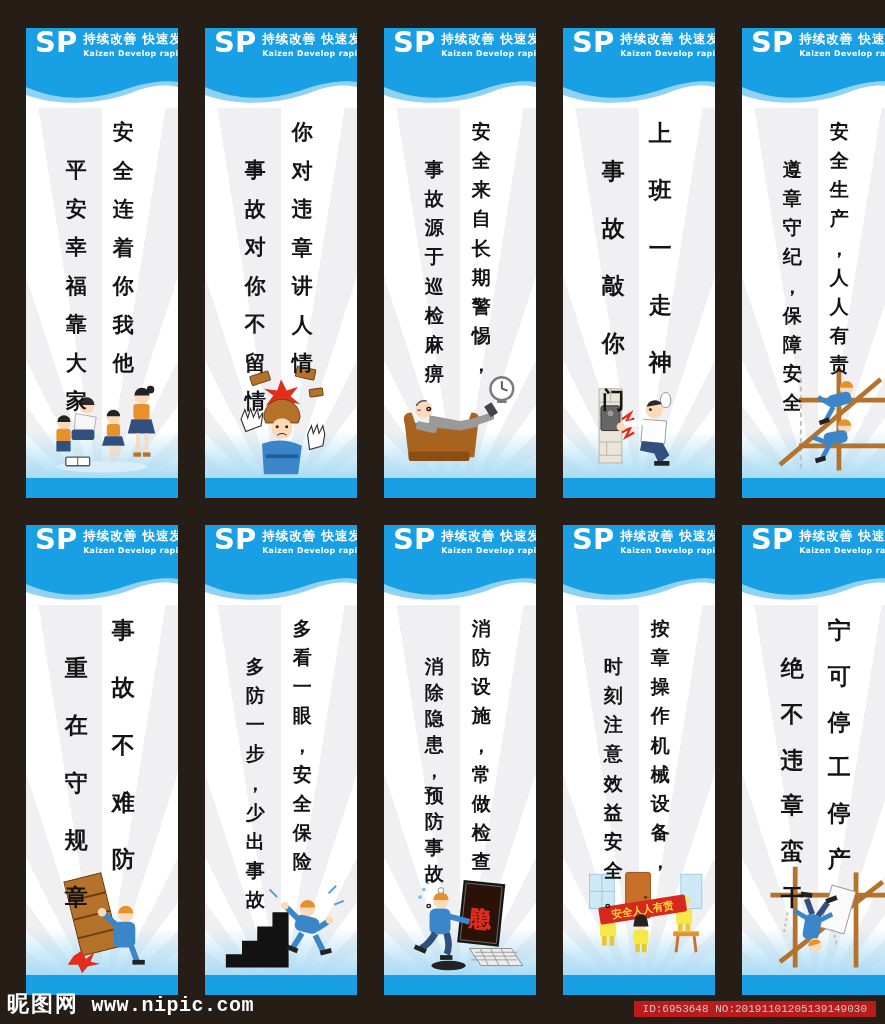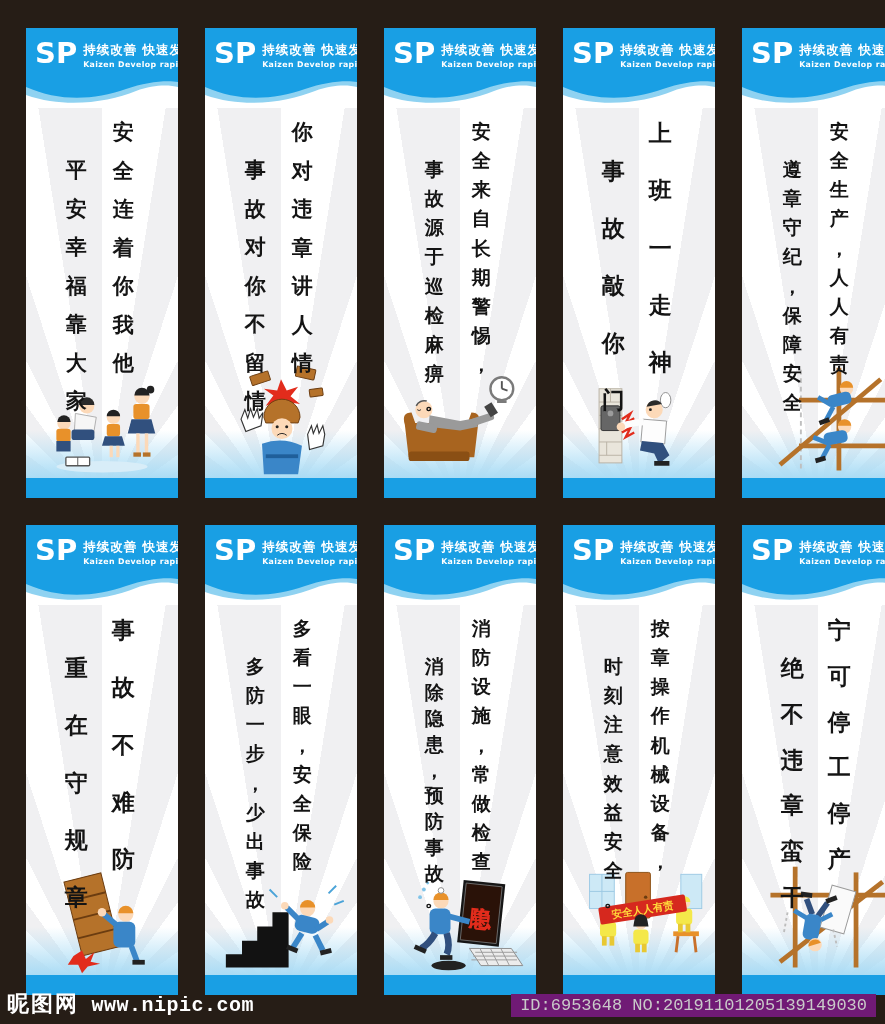--- a/index.html
+++ b/index.html
@@ -18,21 +18,21 @@
     box-sizing:border-box;
   }
   .banner{
     position:relative;width:152px;height:470px;background:#ffffff;overflow:hidden;
   }
   
   .b-header{
     position:relative;width:100%;height:80px;background:#199fe4;
   }
   .logo-row{
-    display:flex;align-items:flex-start;gap:6px;padding:11px 4px 0 9px;color:#fff;
+    display:flex;align-items:flex-start;gap:6px;padding:0 4px 0 9px;color:#fff;
   }
   .sp{
     font-size:29px;font-weight:bold;line-height:1;letter-spacing:0px;
   }
   .slogans{display:flex;flex-direction:column;gap:1px;padding-top:3px;}
   .slogan-cn{font-size:12.5px;font-weight:bold;letter-spacing:1px;white-space:nowrap;}
   .slogan-en{font-size:7.8px;font-weight:bold;letter-spacing:0.4px;white-space:nowrap;}
   .swoosh{position:absolute;left:0;bottom:0;width:100%;height:34px;display:block;}
   
   .b-body{
@@ -58,22 +58,22 @@
   
   .bottom-bar{
     position:absolute;left:0;bottom:0;width:885px;height:34px;z-index:10;font-family:Liberation Mono, monospace;
   }
   .nipic{
     position:absolute;left:7px;bottom:5px;color:#ffffff;font-weight:bold;
     font-size:20px;letter-spacing:0.5px;white-space:nowrap;
   }
   .nipic-cn{font-size:22px;letter-spacing:2px;}
   .id-strip{
-    position:absolute;right:9px;bottom:7px;background:#701a75;color:#c9c9c9;
-    font-size:17px;padding:2px 9px;white-space:nowrap;
+    position:absolute;right:9px;bottom:7px;background:#b91c1c;color:#c9c9c9;
+    font-size:11px;padding:2px 9px;white-space:nowrap;
   }
 </style>
 </head>
 <body>
 
 <div class="poster-grid">
   <div class="banner">
     <div class="b-header">
       <div class="logo-row">
         <span class="sp">SP</span>

